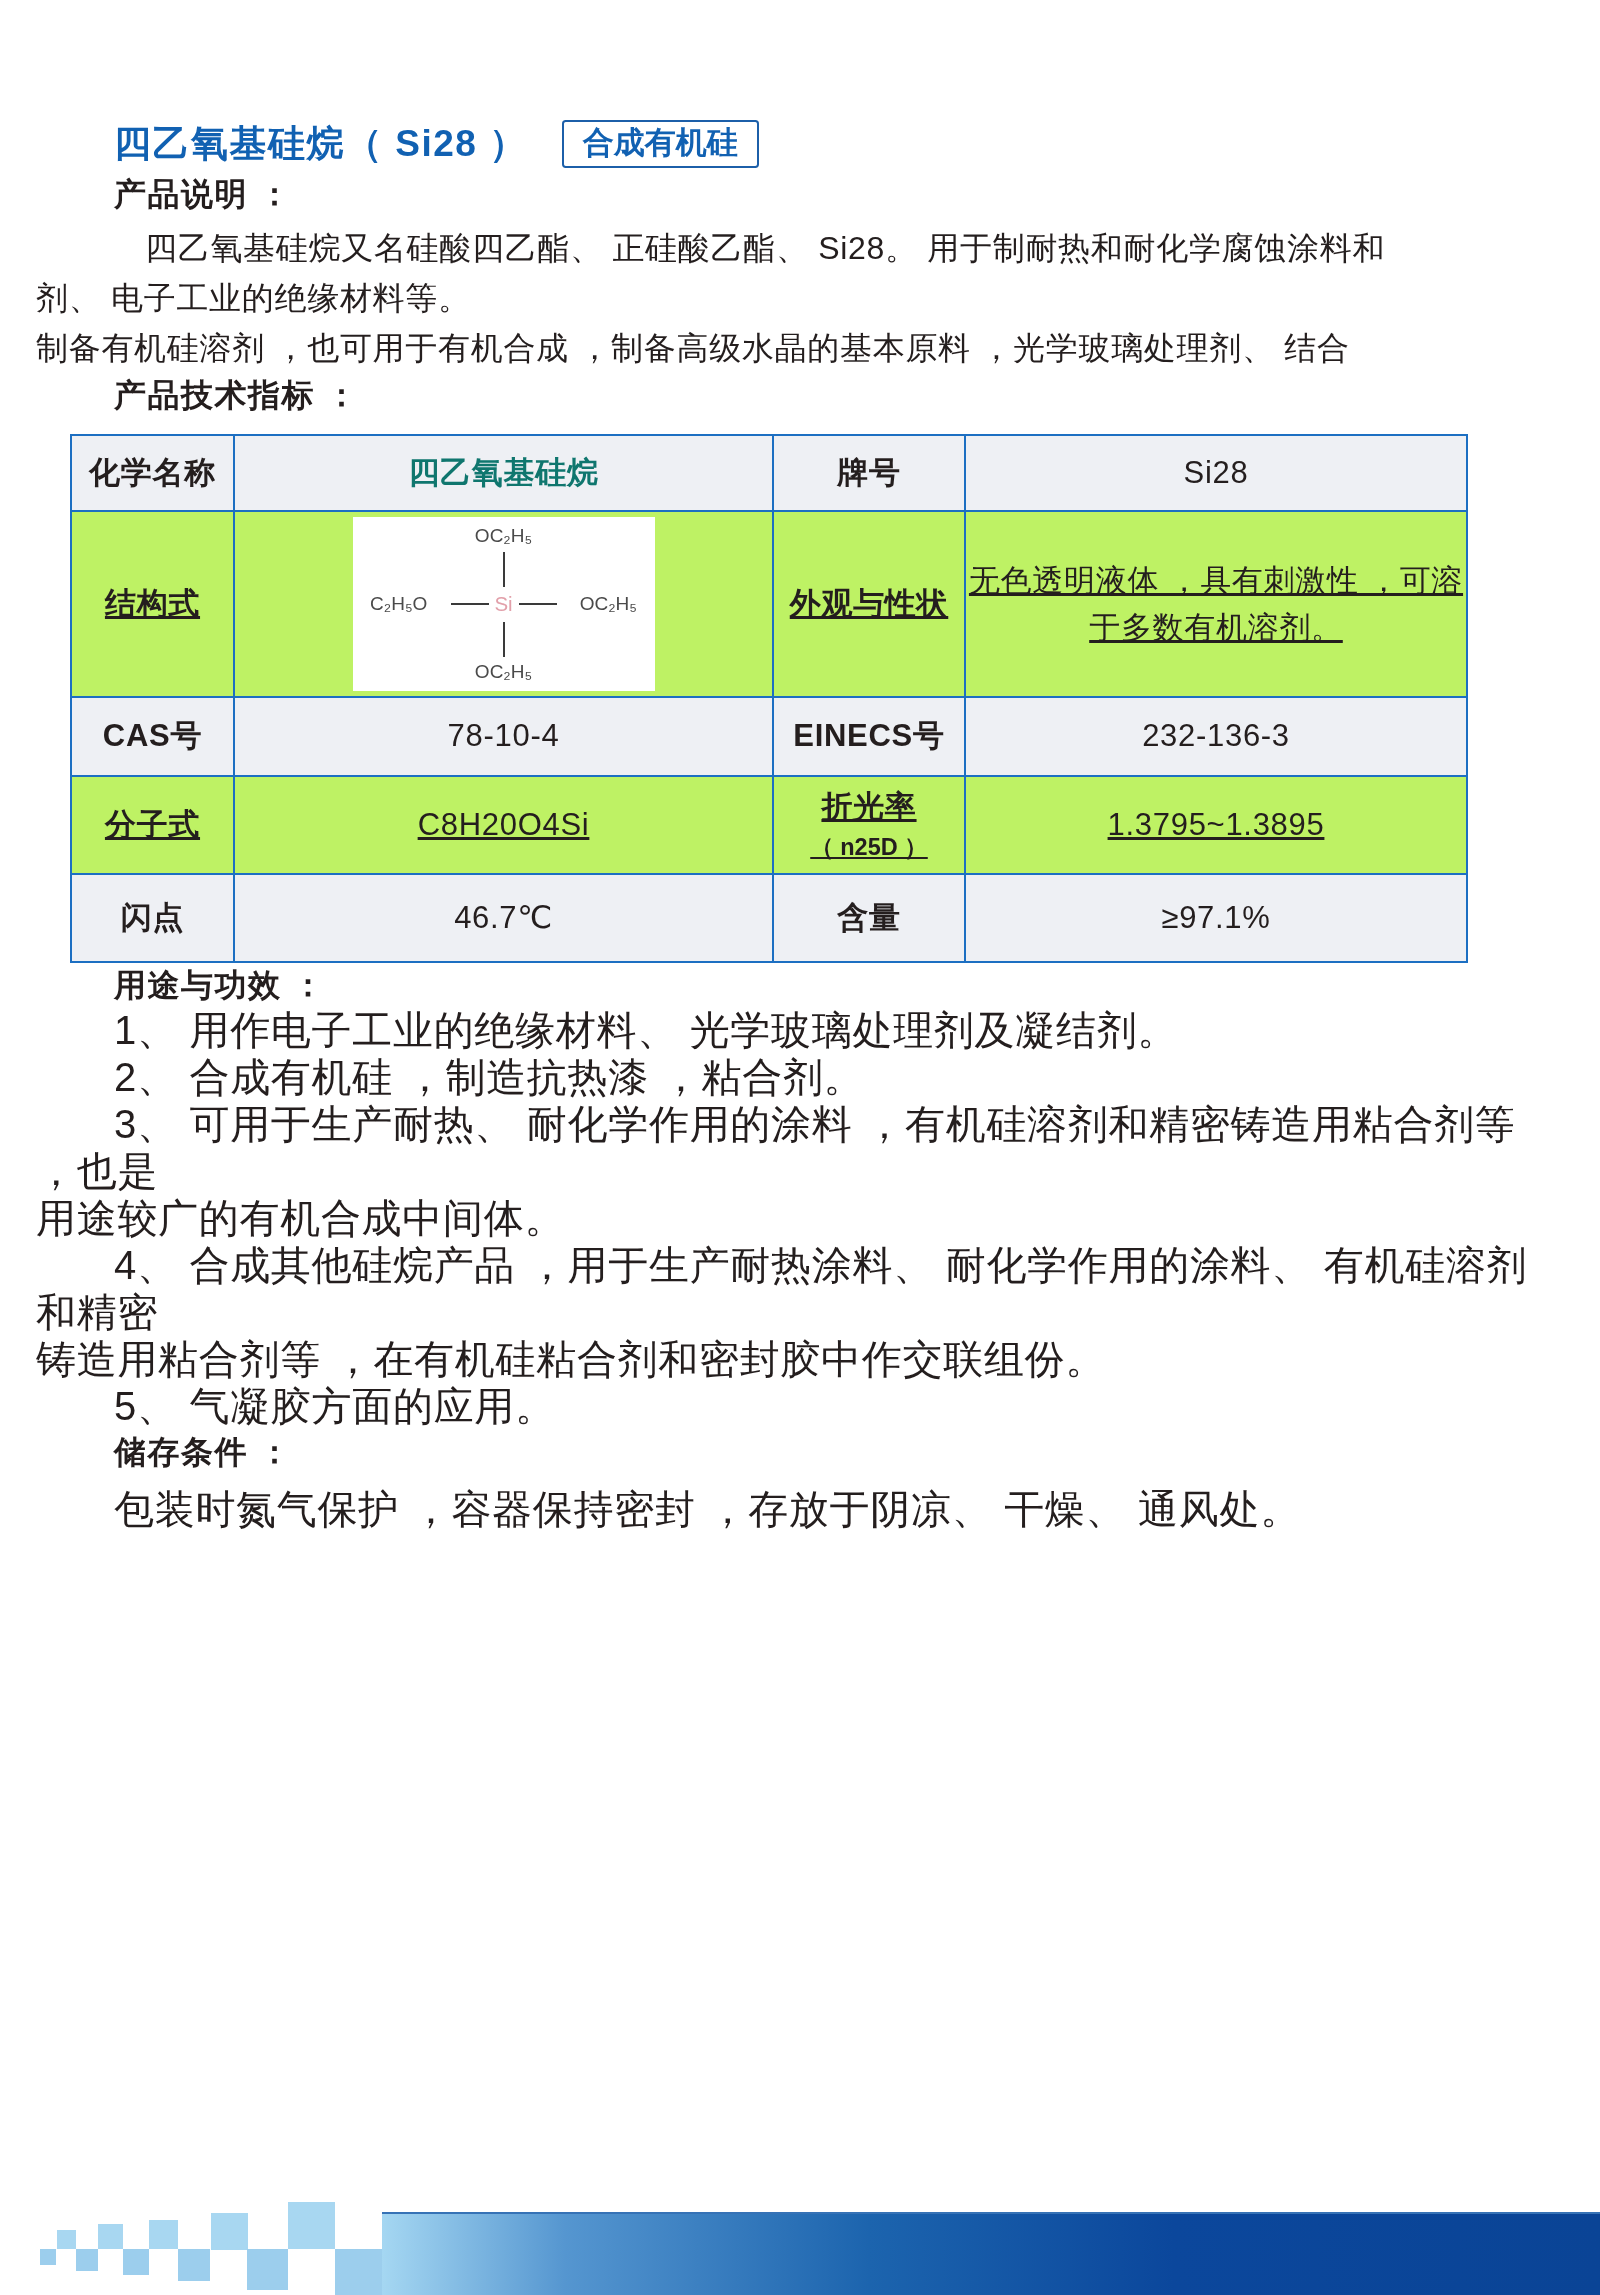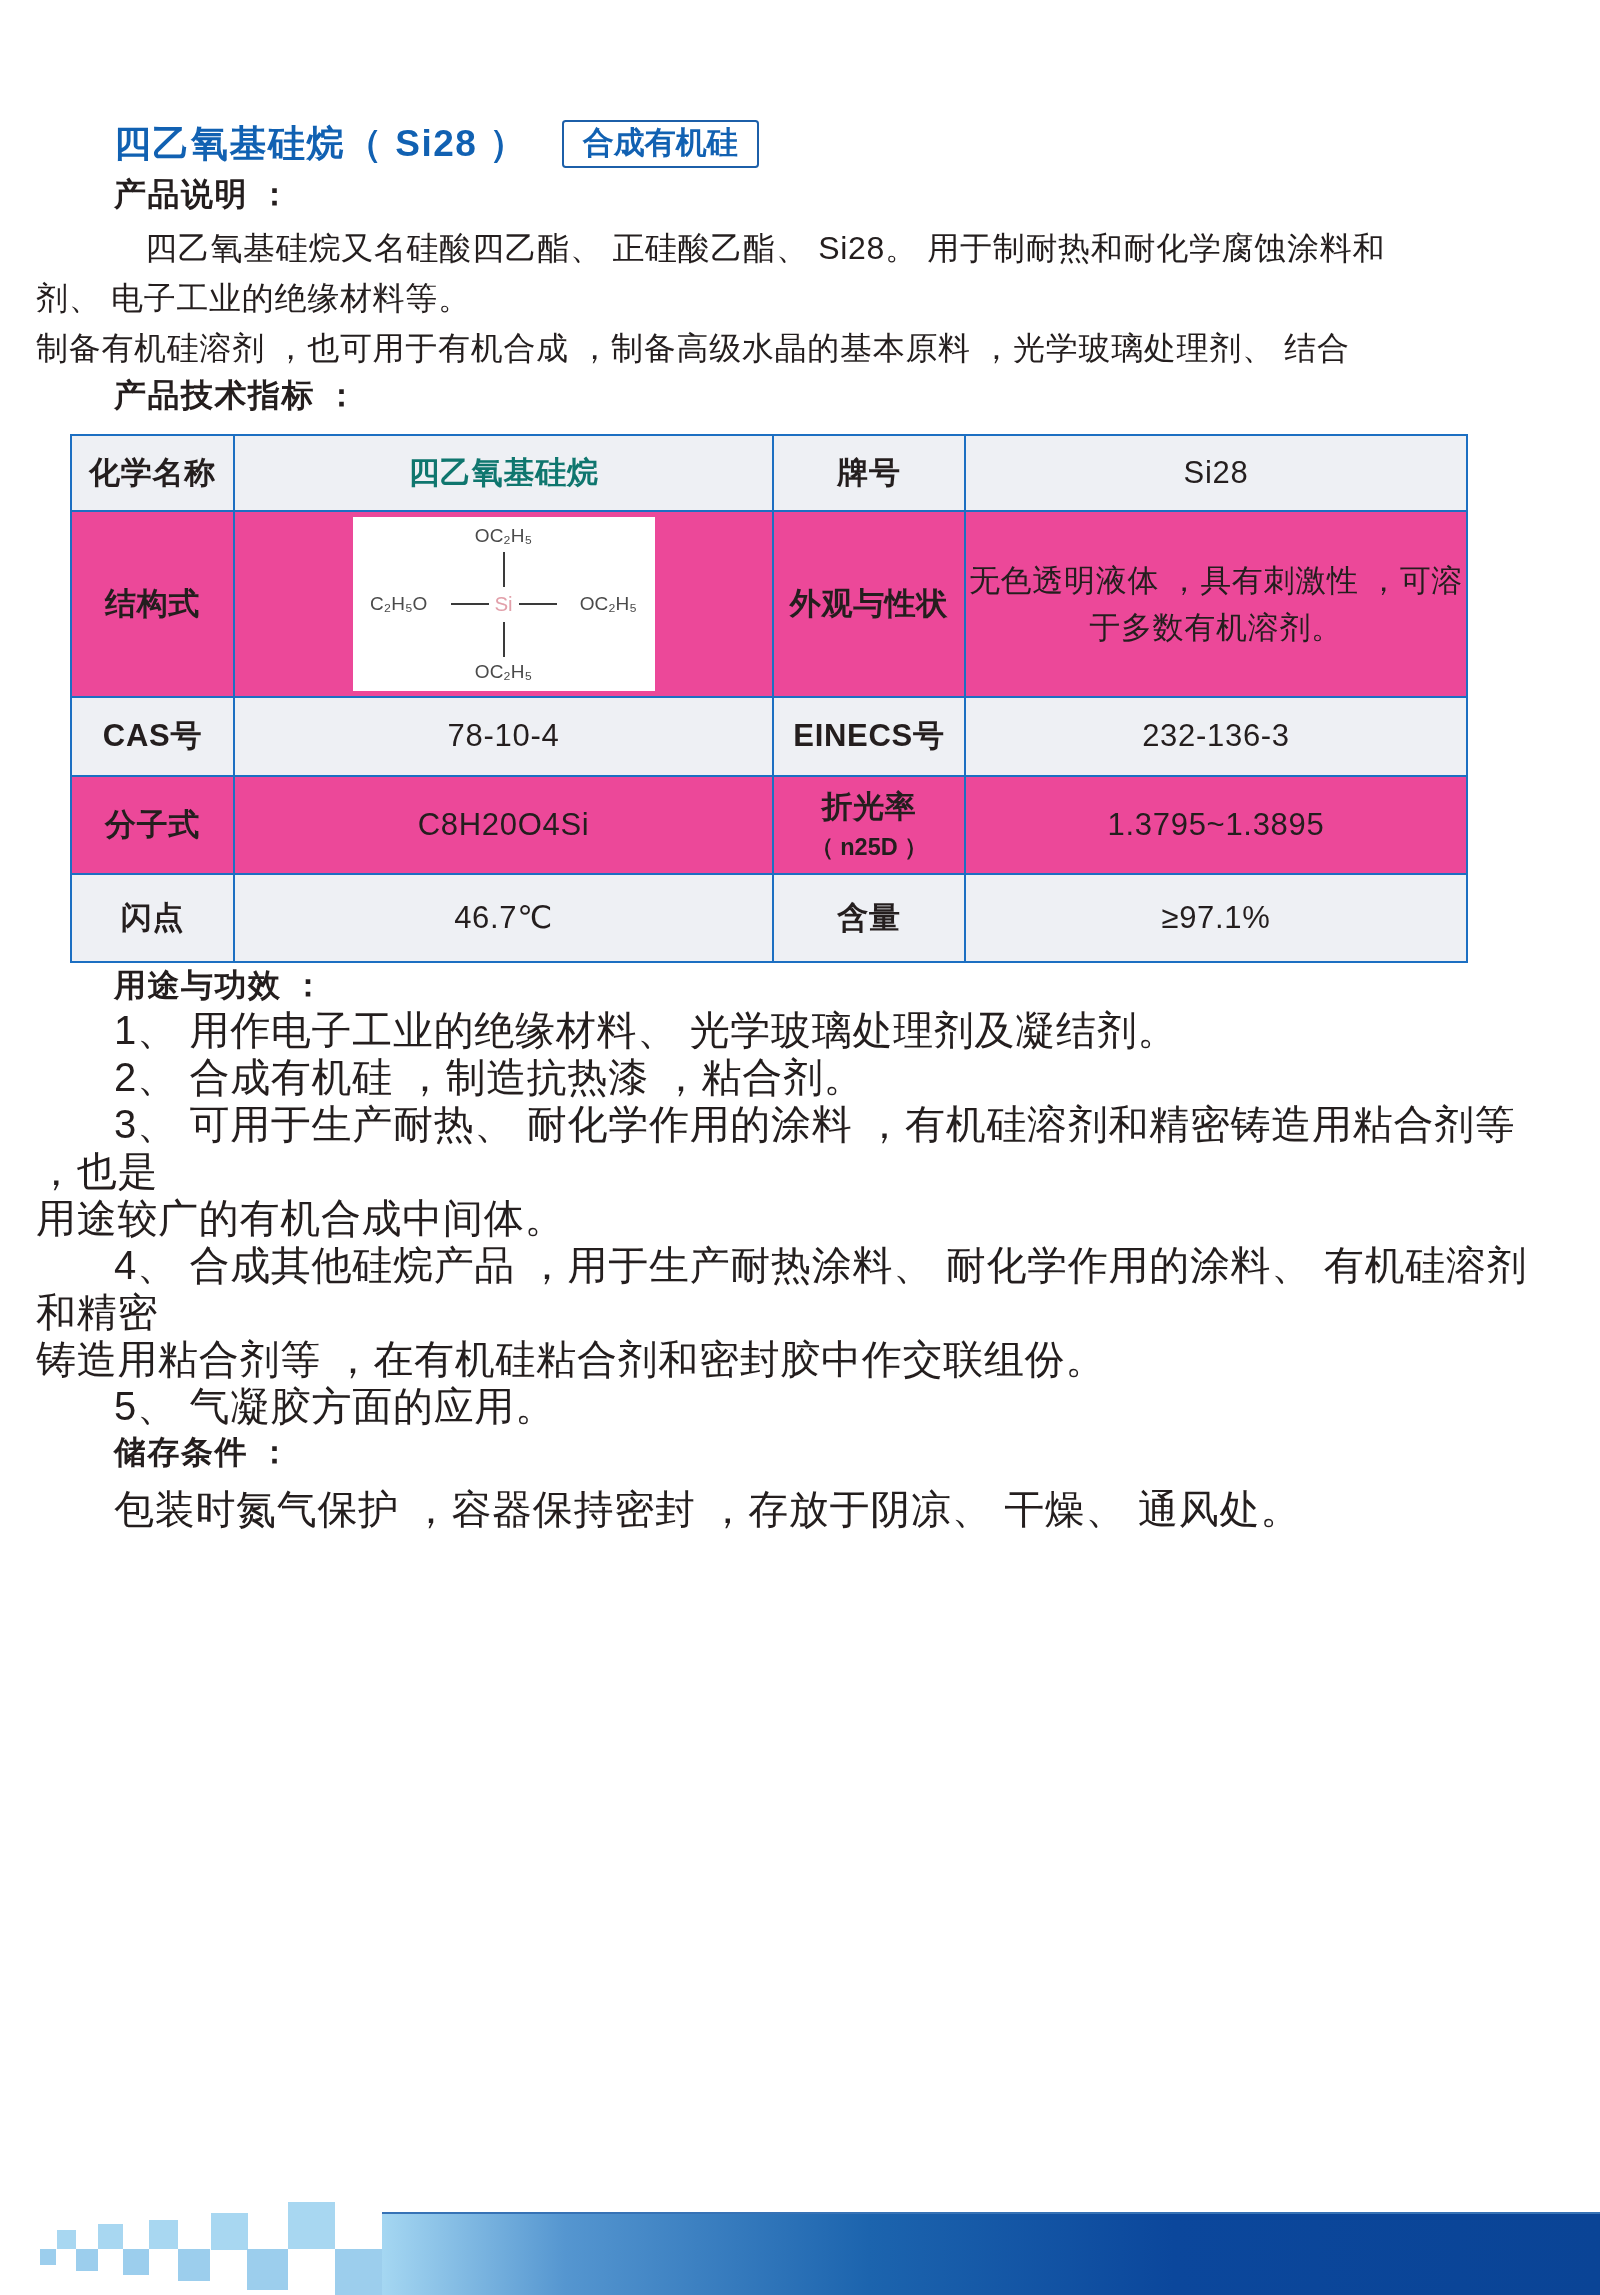--- a/index.html
+++ b/index.html
@@ -24,21 +24,21 @@
   .desc{margin-top:6.6px;}
   .desc p{font-size:32px;line-height:50px;margin:0;letter-spacing:0.7px;}
   .indent{text-indent:109px;}
 
   
   table.spec{border-collapse:collapse;table-layout:fixed;width:1397px;margin:17px 0 0 34px;
              border:2.9px solid #1c6fc2;}
   table.spec td{border:2.2px solid #1c6fc2;font-size:31px;text-align:center;vertical-align:middle;
                 padding:0;letter-spacing:0.7px;overflow:hidden;margin-left:12px;}
   .r-light td{background:#eef0f4;}
-  .r-dark td{background:#ec4899;}
+  .r-dark td{background:#bef264;text-decoration:underline;}
   .tr1{height:76px;}.tr2{height:186px;}.tr3{height:79px;}.tr4{height:98px;}.tr5{height:88px;}
   td.lbl{font-weight:bold;}
   td.chem-val{color:#0f766e;font-weight:bold;font-size:34px;}
   td.left-val{text-align:left;padding:0 25px;line-height:47px;}
   .sub-line{display:block;font-size:23.5px;font-weight:bold;margin-top:2.9px;letter-spacing:0;}
 
   
   .struct-box{position:relative;width:302px;height:174px;background:#ffffff;margin:0 auto;
               font-size:19px;color:#4a4a4a;letter-spacing:0;}
   .sf{position:absolute;white-space:nowrap;}

